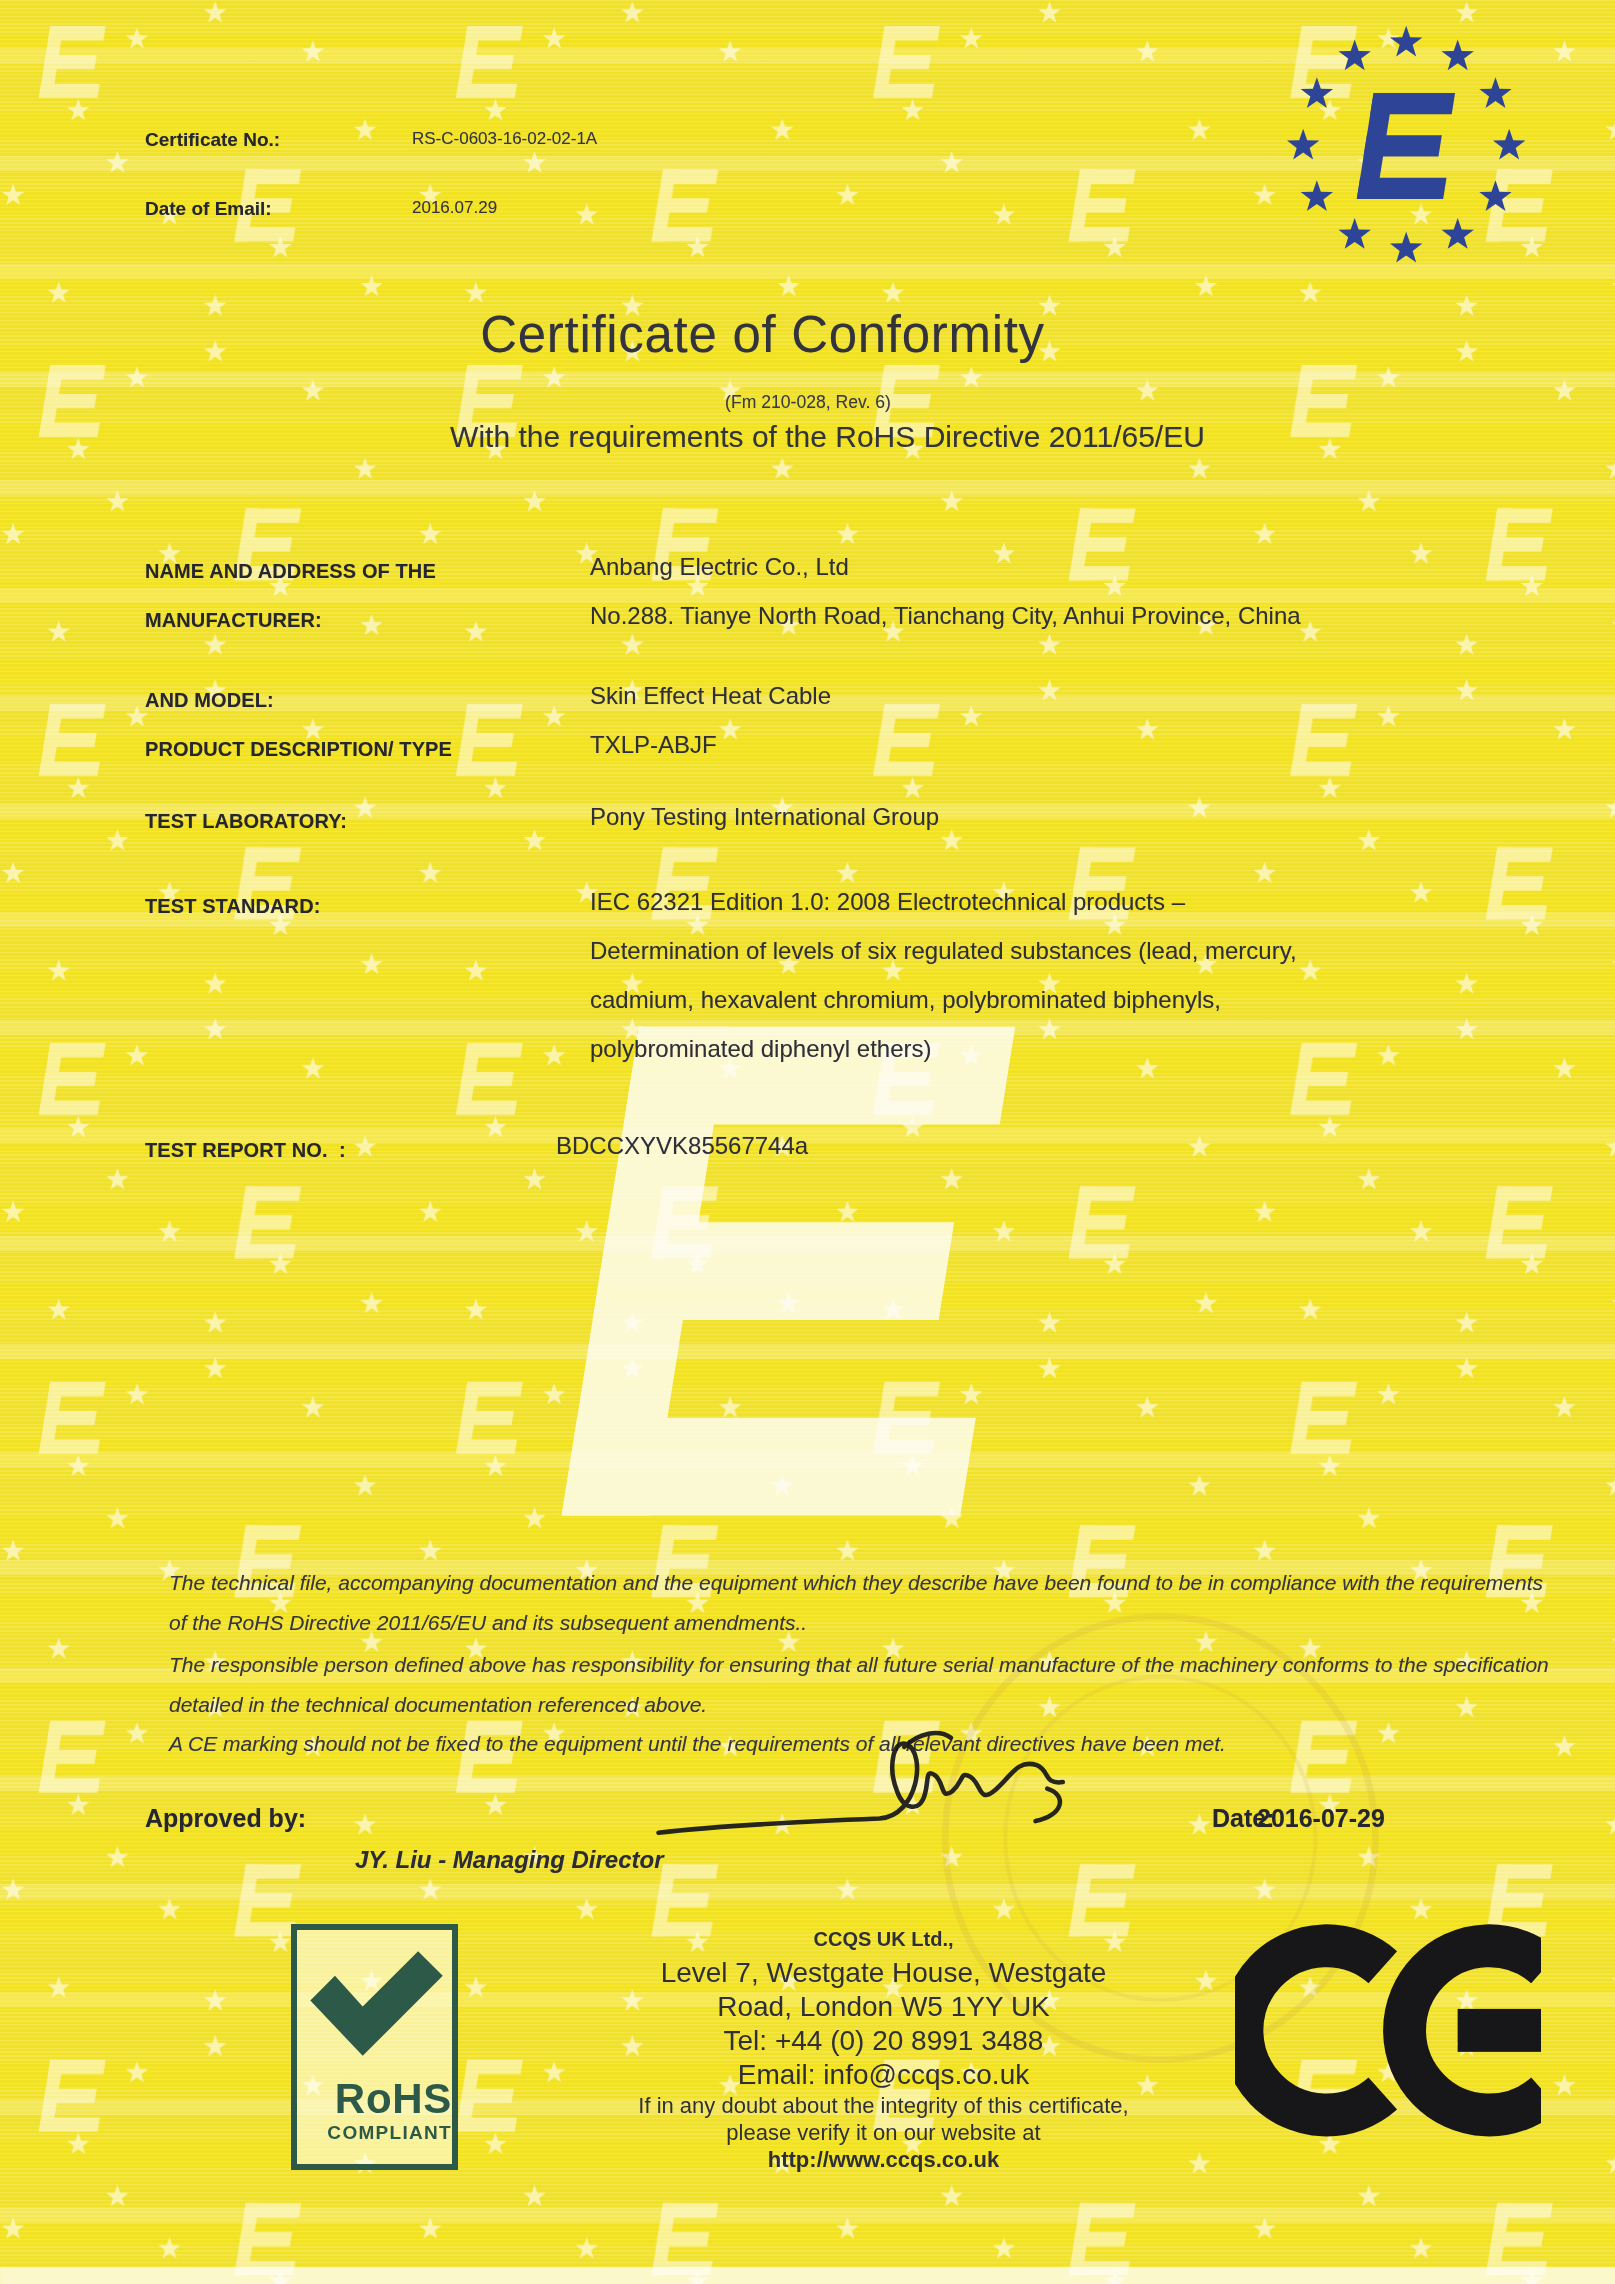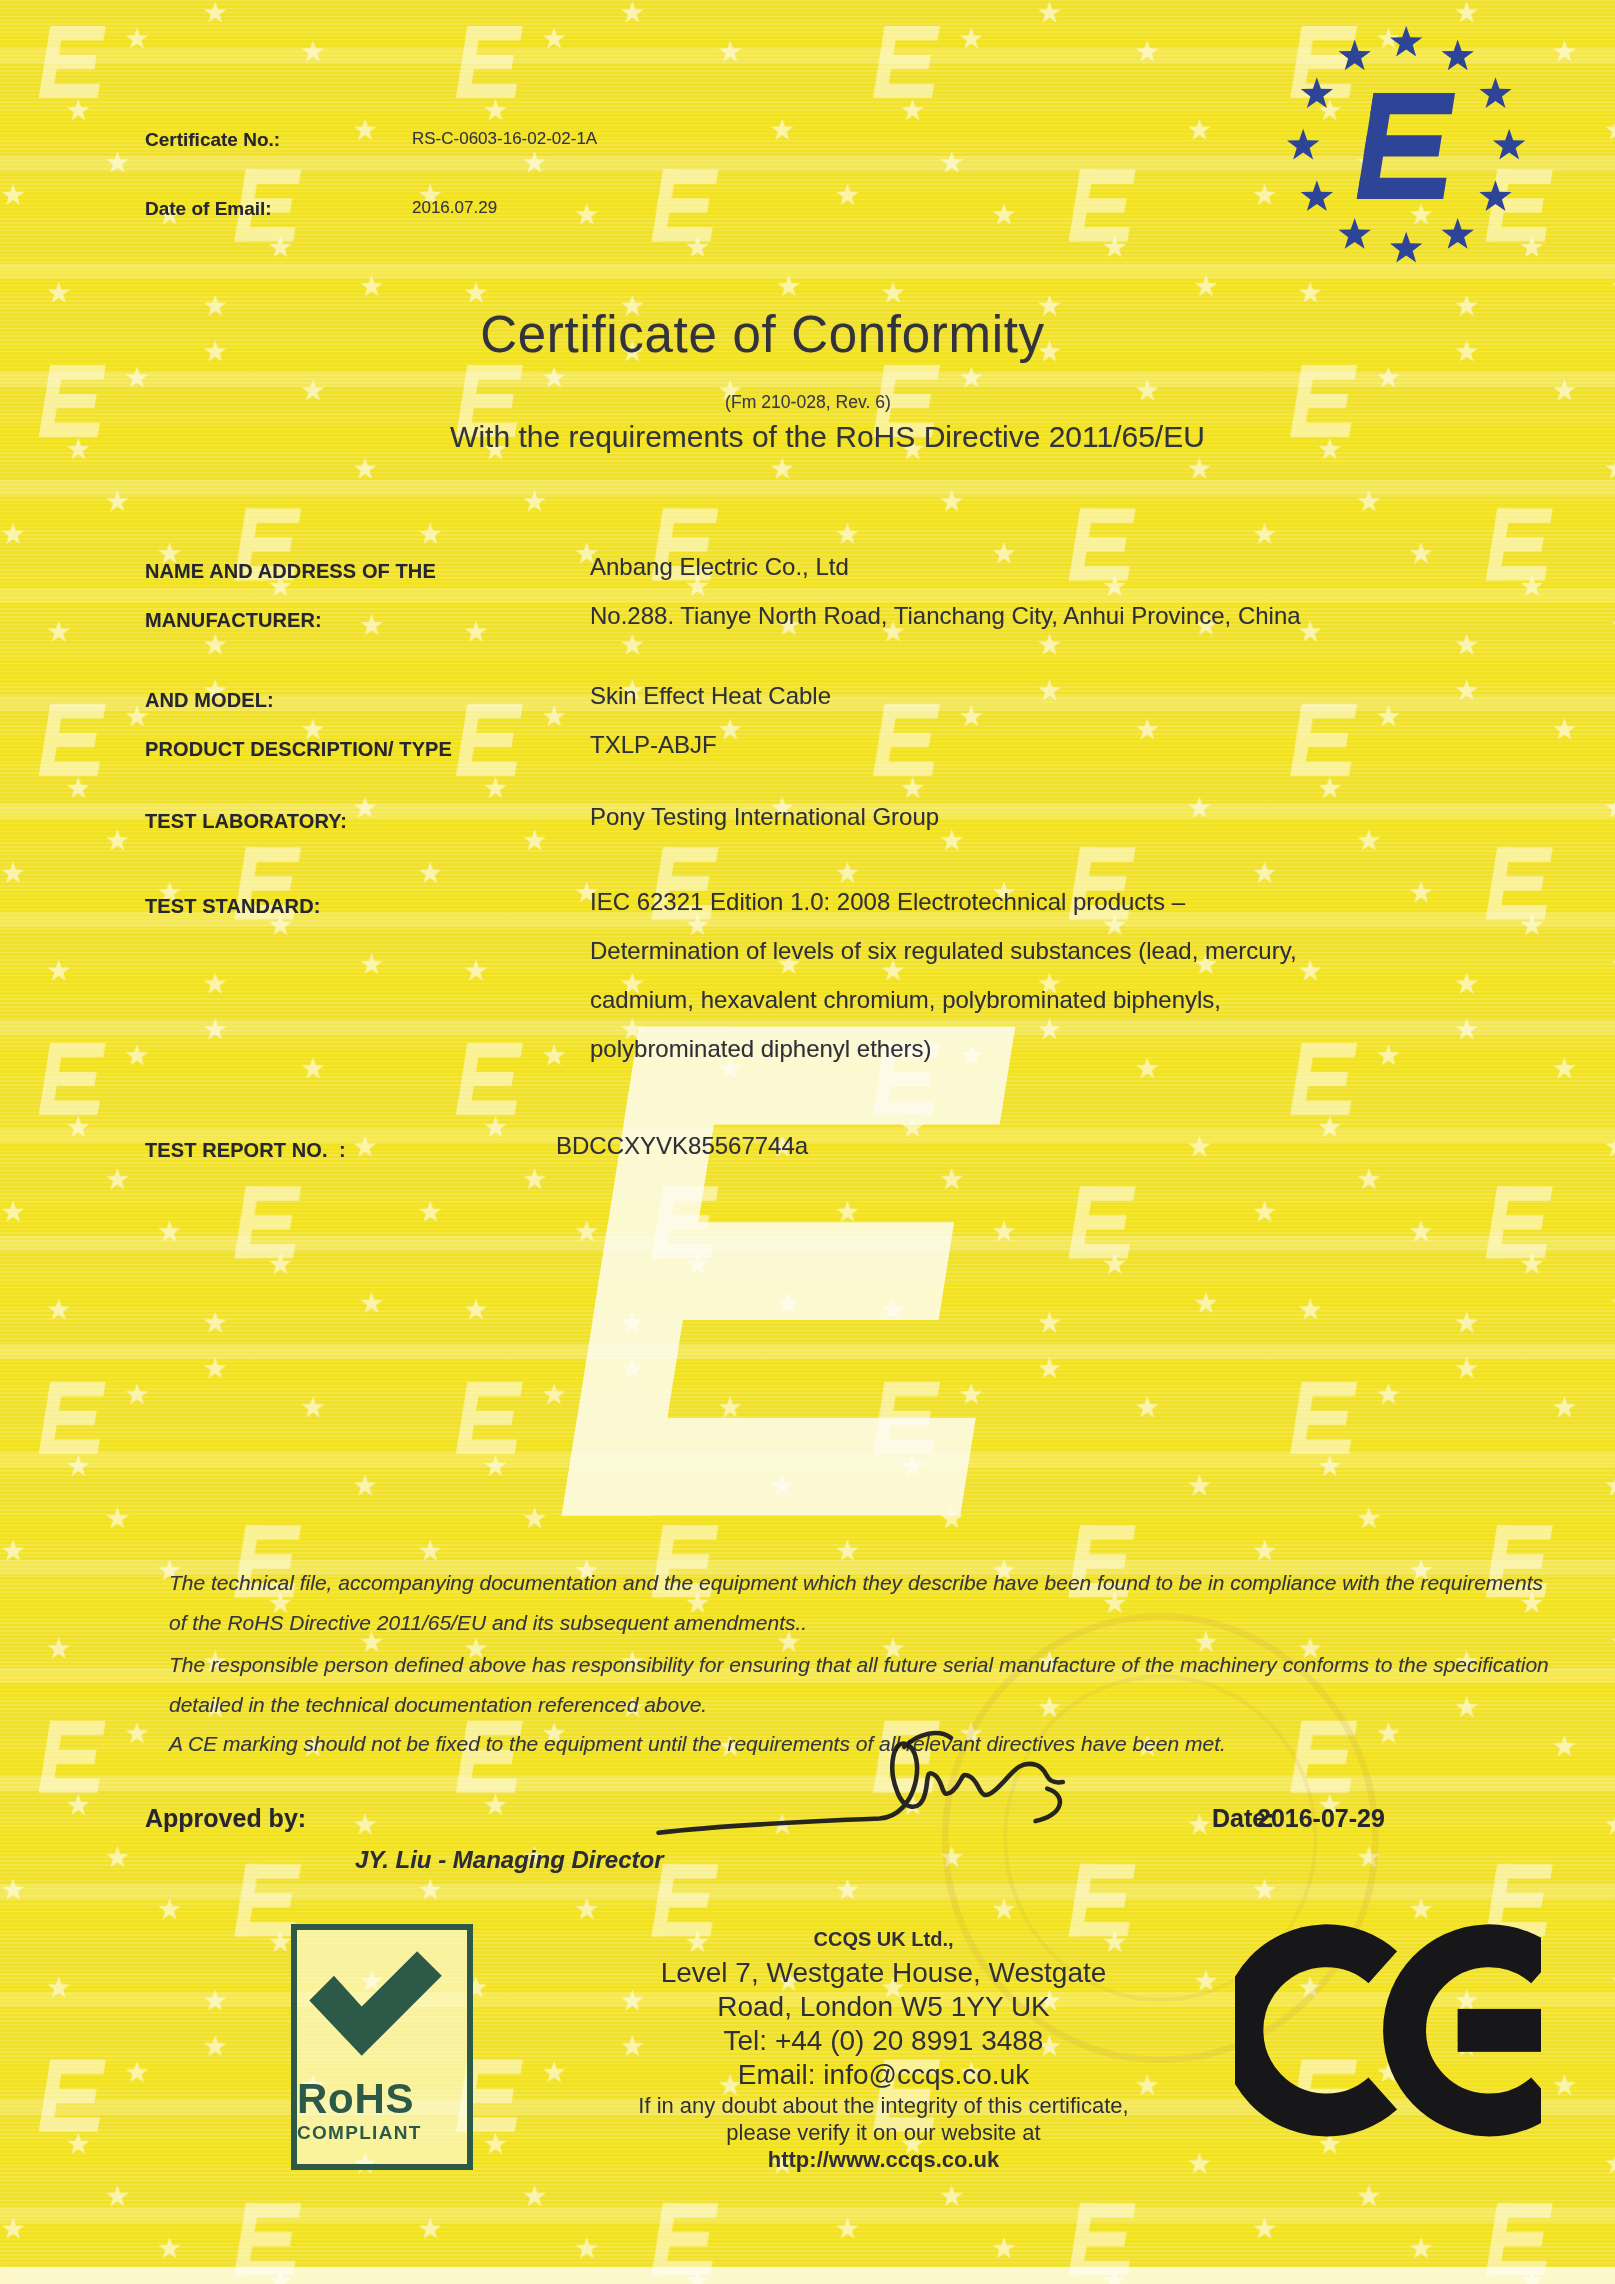--- a/index.html
+++ b/index.html
@@ -23,23 +23,23 @@
   .subtitle{font-size:30px;color:#33333c;}
   .stmt{font-style:italic;font-size:21px;color:#35353e;line-height:40px;white-space:normal;text-shadow:0 0 0.7px rgba(70,70,100,.30);margin-left:35px;}
   .appr-label{font-weight:bold;font-size:25px;color:#26262e;}
   .appr-name{font-weight:bold;font-style:italic;font-size:24px;color:#2c2c34;margin-top:40px;}
   .footer-block{text-align:center;color:#2f2f38;}
   .f-big-bold{display:block;font-weight:bold;font-size:20px;line-height:34px;}
   .f-big{display:block;font-size:28px;line-height:34px;}
   .f-small{display:block;font-size:22px;line-height:27px;}
   .f-small-bold{display:block;font-weight:bold;font-size:22px;line-height:27px;}
   .rohs-box{
-    left:291px;top:1924px;width:182px;height:246px;
+    left:291px;top:1924px;width:167px;height:246px;
     border:6.5px solid #2d5948;background:rgba(255,255,250,.55);
-    box-sizing:border-box;text-align:left;
+    box-sizing:border-box;text-align:right;
   }
   .rohs-title{display:block;margin-top:2.6px;font-weight:800;font-size:42px;color:#2d5948;letter-spacing:0.7px;line-height:43px;}
   .rohs-sub{display:block;font-weight:bold;font-size:19px;color:#2d5948;letter-spacing:1.3px;line-height:25px;}
 </style>
 </head>
 <body>
 
 <div class="page">
 
   <svg class="abs" style="left:0;top:0;" width="1616" height="2284" viewBox="0 0 2479 3504">

